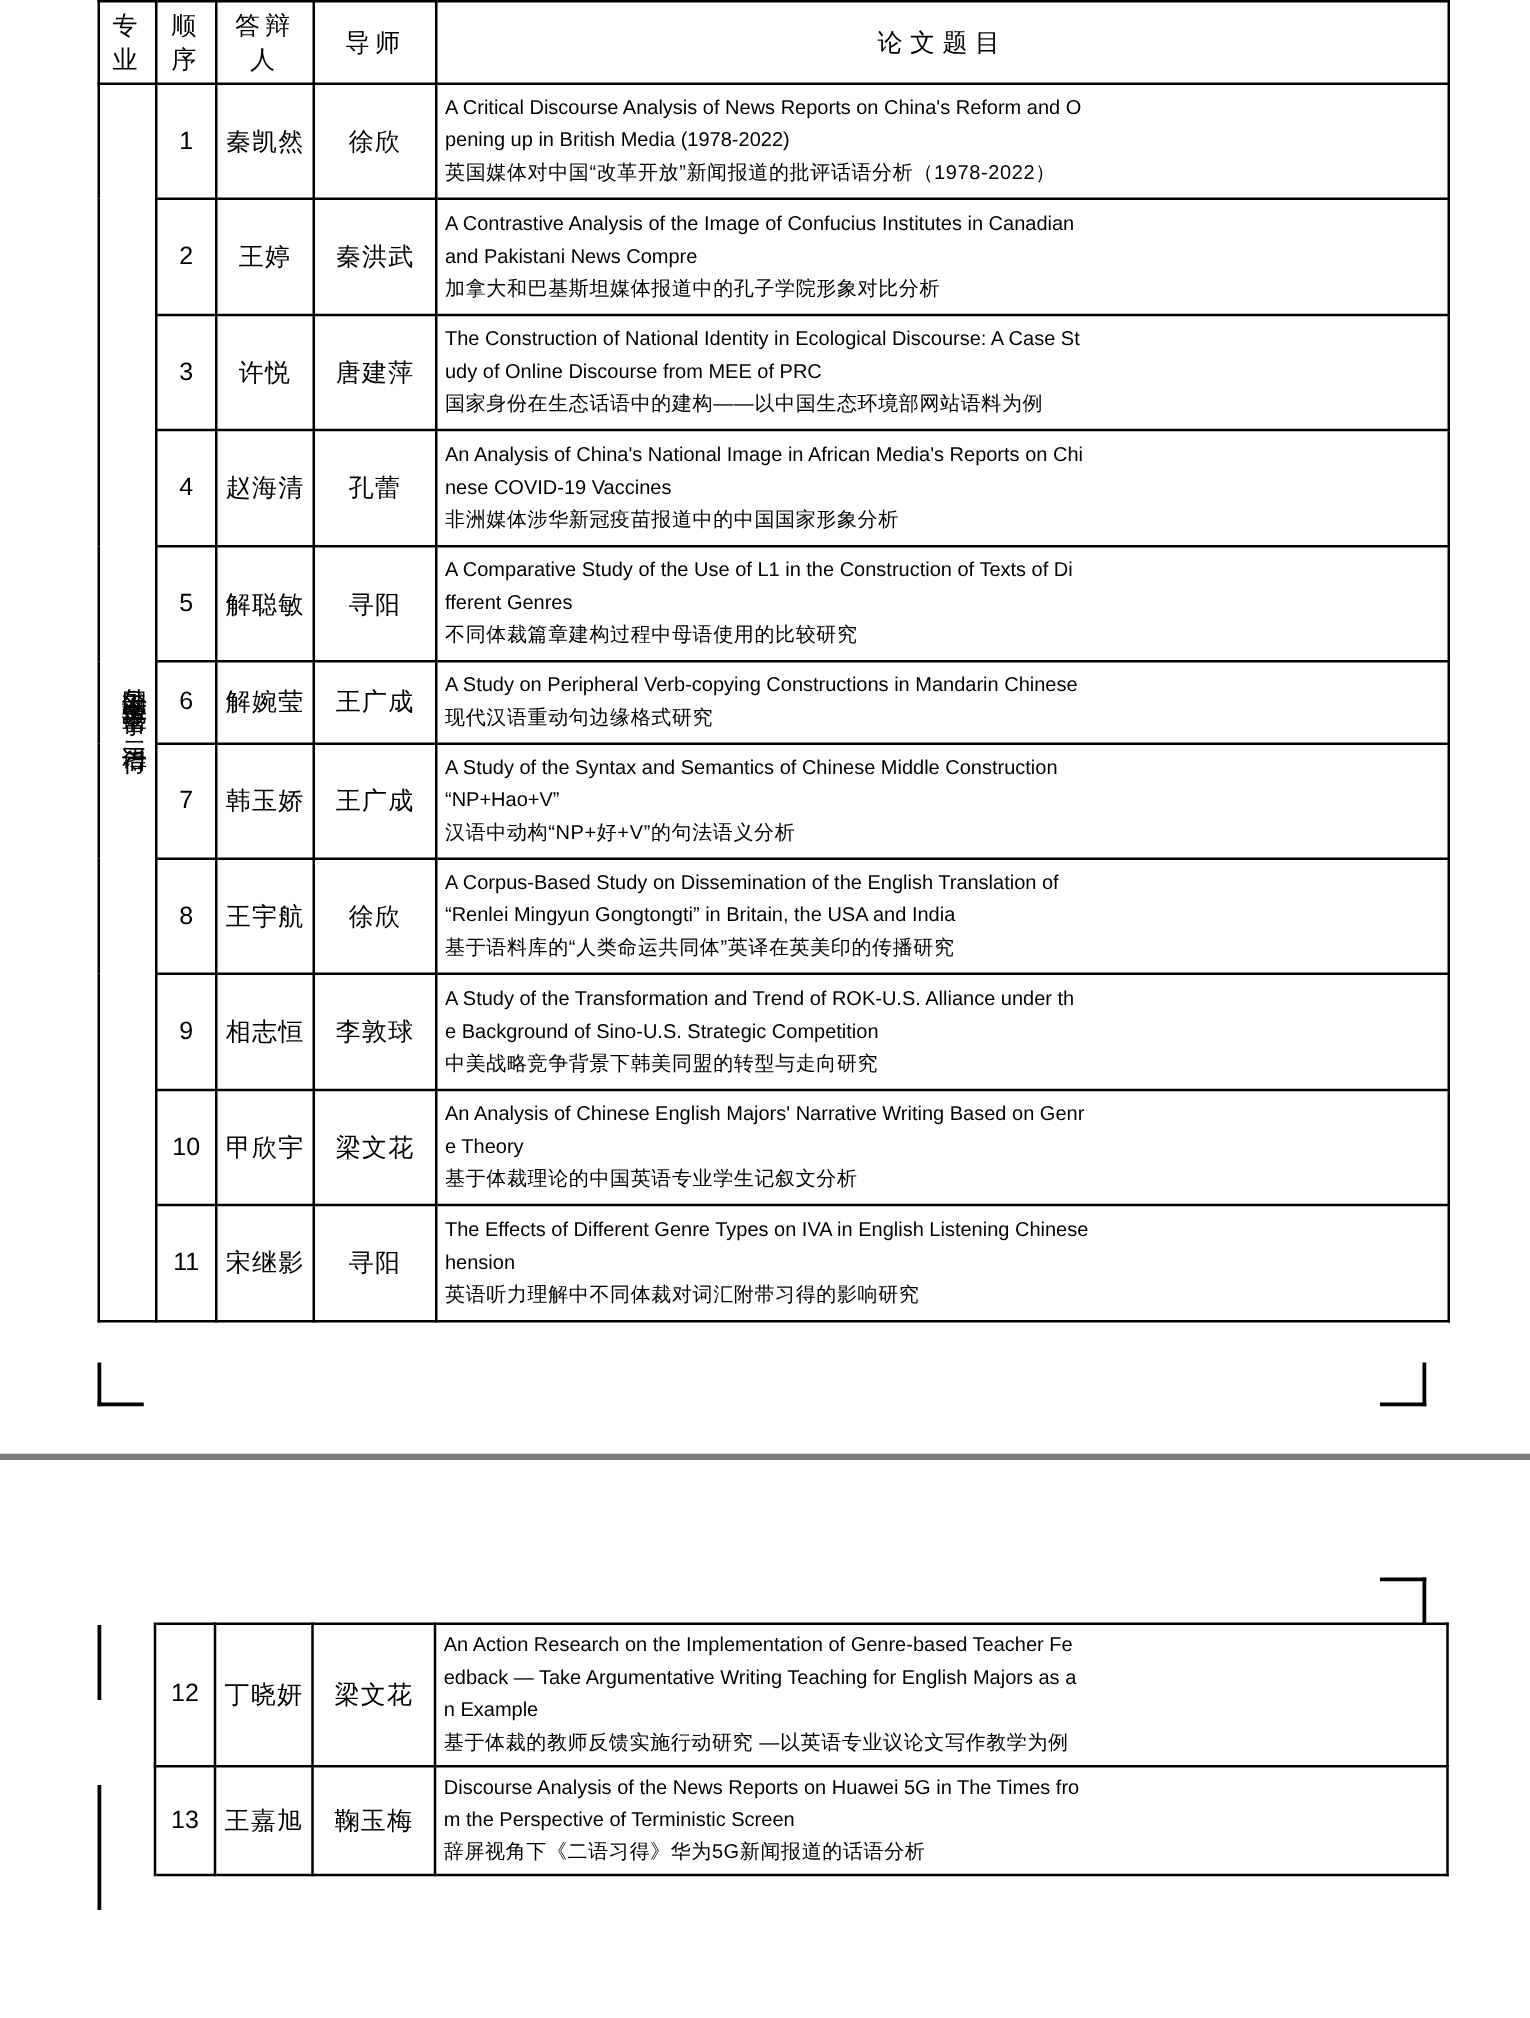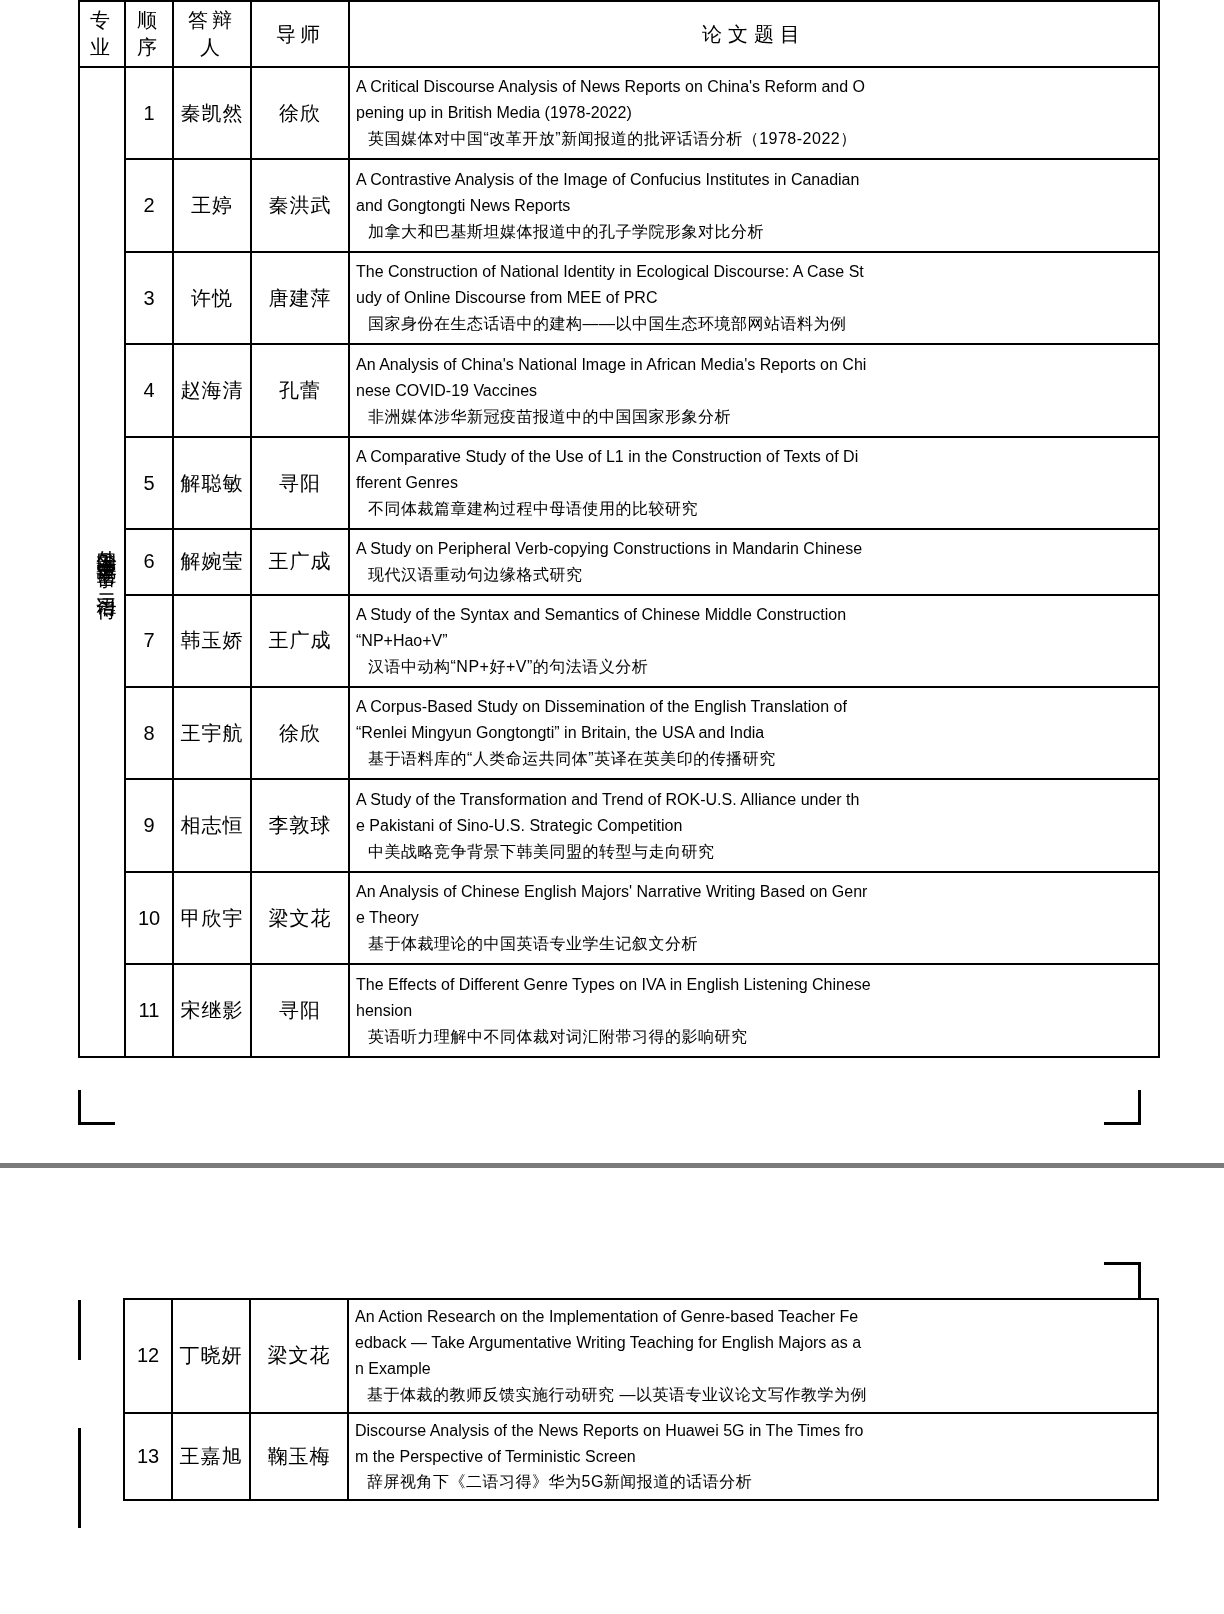--- a/index.html
+++ b/index.html
@@ -77,21 +77,21 @@
   }
   td.cell-student, td.cell-advisor { letter-spacing: 1px; margin-top: 44px; }
 
   td.cell-title {
     text-align: left;
     font-size: 16px;
     line-height: 1.62;
     padding: 8px 8px 8px 10px;
   }
   td.cell-title .ln { display: block; white-space: nowrap; }
-  td.cell-title .zh { display: block; letter-spacing: 0.5px; margin-left: 12px; }
+  td.cell-title .zh { display: block; letter-spacing: 0.5px; }
 
   
   td.cell-major {
     width: 46px;
     padding: 10px 2px;
     text-align: center;
     vertical-align: top;
   }
   .vertical-text {
     writing-mode: vertical-rl;
@@ -170,21 +170,21 @@
             <span class="ln">pening up in British Media (1978-2022)</span>
             <span class="zh">英国媒体对中国“改革开放”新闻报道的批评话语分析（1978-2022）</span>
           </td>
         </tr>
         <tr>
           <td class="cell-order">2</td>
           <td class="cell-student">王婷</td>
           <td class="cell-advisor">秦洪武</td>
           <td class="cell-title">
             <span class="ln">A Contrastive Analysis of the Image of Confucius Institutes in Canadian</span>
-            <span class="ln">and Gongtongti News Reports</span>
+            <span class="ln">and Pakistani News Compre</span>
             <span class="zh">加拿大和巴基斯坦媒体报道中的孔子学院形象对比分析</span>
           </td>
         </tr>
         <tr>
           <td class="cell-order">3</td>
           <td class="cell-student">许悦</td>
           <td class="cell-advisor">唐建萍</td>
           <td class="cell-title">
             <span class="ln">The Construction of National Identity in Ecological Discourse: A Case St</span>
             <span class="ln">udy of Online Discourse from MEE of PRC</span>
@@ -239,21 +239,21 @@
             <span class="ln">“Renlei Mingyun Gongtongti” in Britain, the USA and India</span>
             <span class="zh">基于语料库的“人类命运共同体”英译在英美印的传播研究</span>
           </td>
         </tr>
         <tr>
           <td class="cell-order">9</td>
           <td class="cell-student">相志恒</td>
           <td class="cell-advisor">李敦球</td>
           <td class="cell-title">
             <span class="ln">A Study of the Transformation and Trend of ROK-U.S. Alliance under th</span>
-            <span class="ln">e Pakistani of Sino-U.S. Strategic Competition</span>
+            <span class="ln">e Background of Sino-U.S. Strategic Competition</span>
             <span class="zh">中美战略竞争背景下韩美同盟的转型与走向研究</span>
           </td>
         </tr>
         <tr>
           <td class="cell-order">10</td>
           <td class="cell-student">甲欣宇</td>
           <td class="cell-advisor">梁文花</td>
           <td class="cell-title">
             <span class="ln">An Analysis of Chinese English Majors' Narrative Writing Based on Genr</span>
             <span class="ln">e Theory</span>

